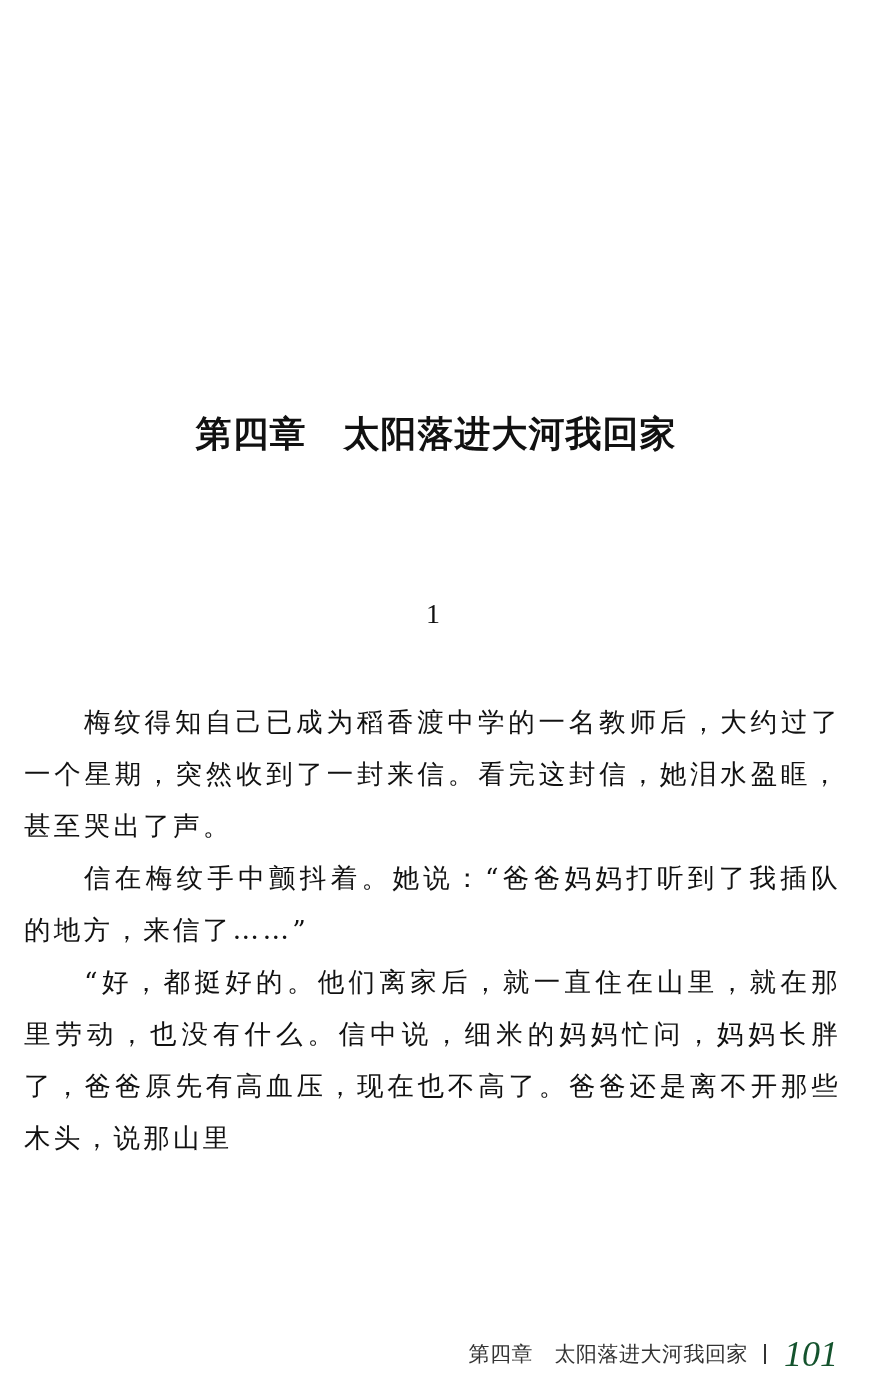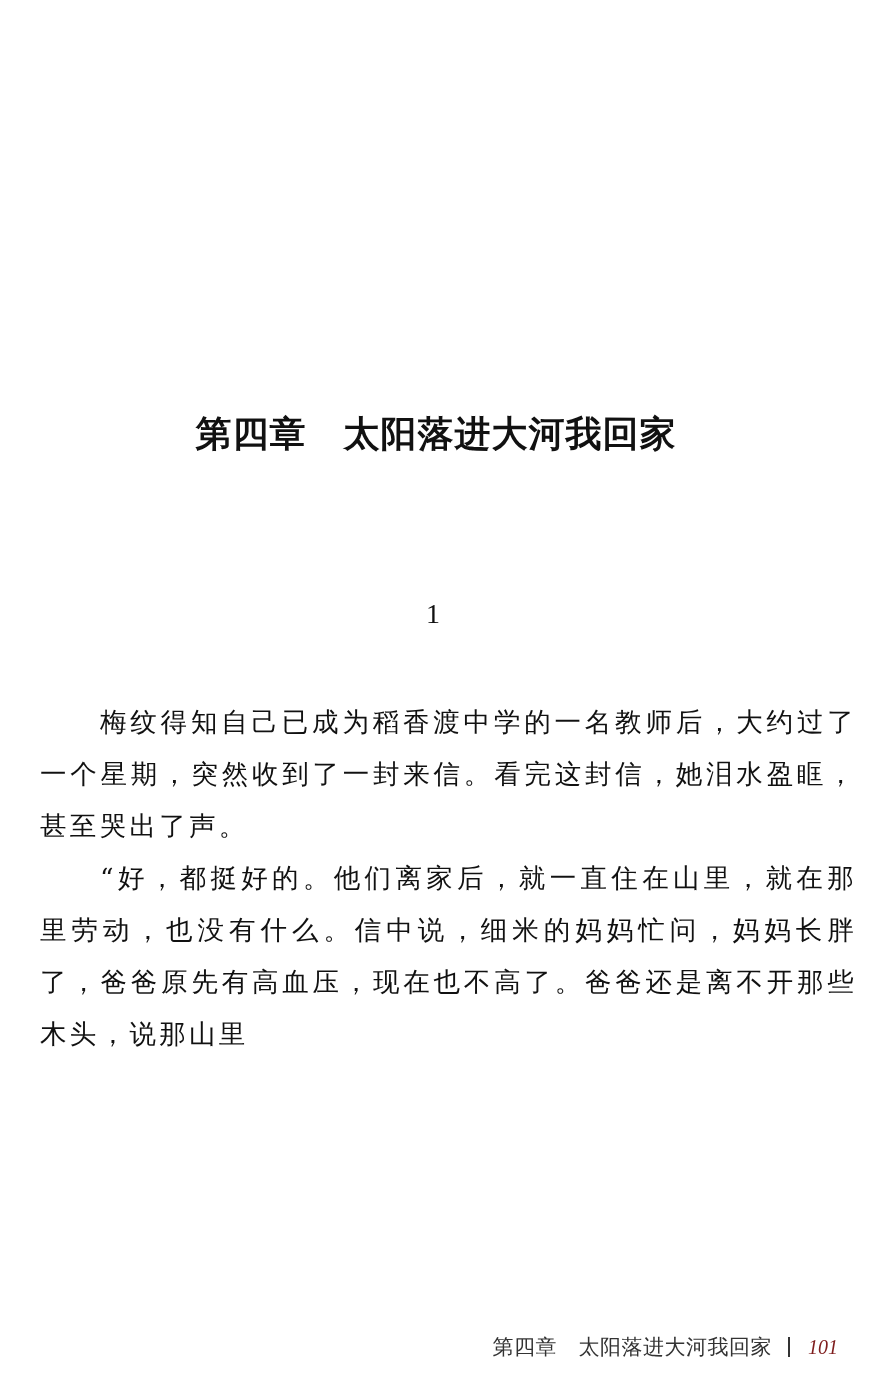--- a/index.html
+++ b/index.html
@@ -34,21 +34,21 @@
       left: 0;
       width: 866px;
       text-align: center;
       font-family: "Liberation Serif", "DejaVu Serif", serif;
       font-size: 28px;
       line-height: 36px;
     }
     .body-text {
       position: absolute;
       top: 696px;
-      left: 40px;
+      left: 24px;
       width: 817px;
     }
     .para {
       margin: 0;
       font-size: 26.5px;
       line-height: 52px;
       text-indent: 60px;
       text-align: justify;
       text-align-last: left;
       letter-spacing: 3.3px;
@@ -71,33 +71,34 @@
     .footer-sep {
       display: inline-block;
       width: 2px;
       height: 20px;
       background: #333333;
       margin: 0 18px 0 16px;
     }
     .footer-page {
       font-family: "Liberation Serif", "DejaVu Serif", serif;
       font-style: italic;
-      font-size: 20px;
-      color: #7f1d1d;
+      font-size: 36px;
+      color: #14532d;
     }
   </style>
 </head>
 <body>
 
 <h1 class="chapter-title">第四章　太阳落进大河我回家</h1>
 
 <div class="section-number">1</div>
 
 <div class="body-text">
   <p class="para">梅纹得知自己已成为稻香渡中学的一名教师后，大约过了一个星期，突然收到了一封来信。看完这封信，她泪水盈眶，甚至哭出了声。</p>
+  <p class="para">信在梅纹手中颤抖着。她说：“爸爸妈妈打听到了我插队的地方，来信了……”</p>
   <p class="para">“好，都挺好的。他们离家后，就一直住在山里，就在那里劳动，也没有什么。信中说，细米的妈妈忙问，妈妈长胖了，爸爸原先有高血压，现在也不高了。爸爸还是离不开那些木头，说那山里</p>
 </div>
 
 <div class="footer">
   <span class="footer-title">第四章　太阳落进大河我回家</span>
   <span class="footer-sep"></span>
   <span class="footer-page">101</span>
 </div>
 
 </body></html>

